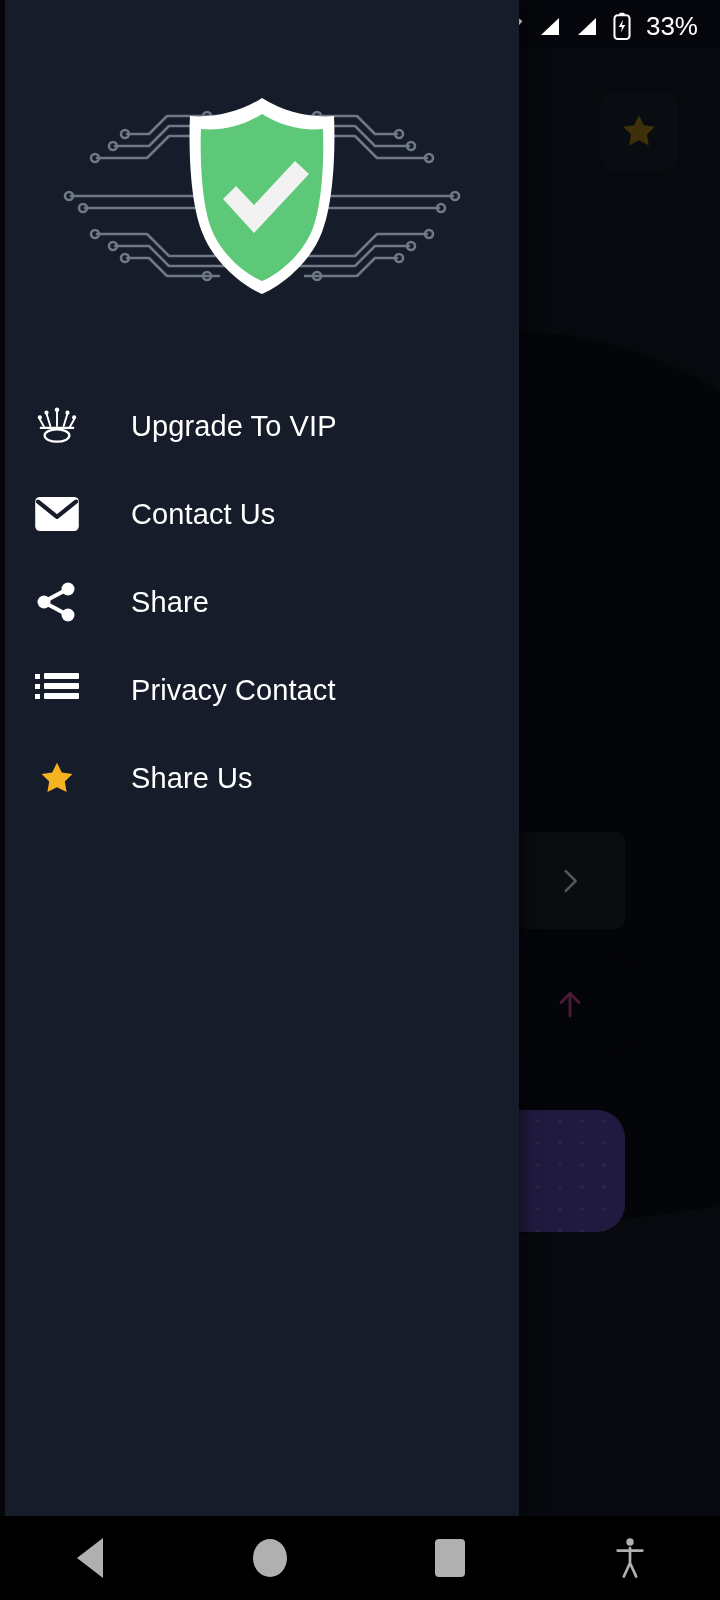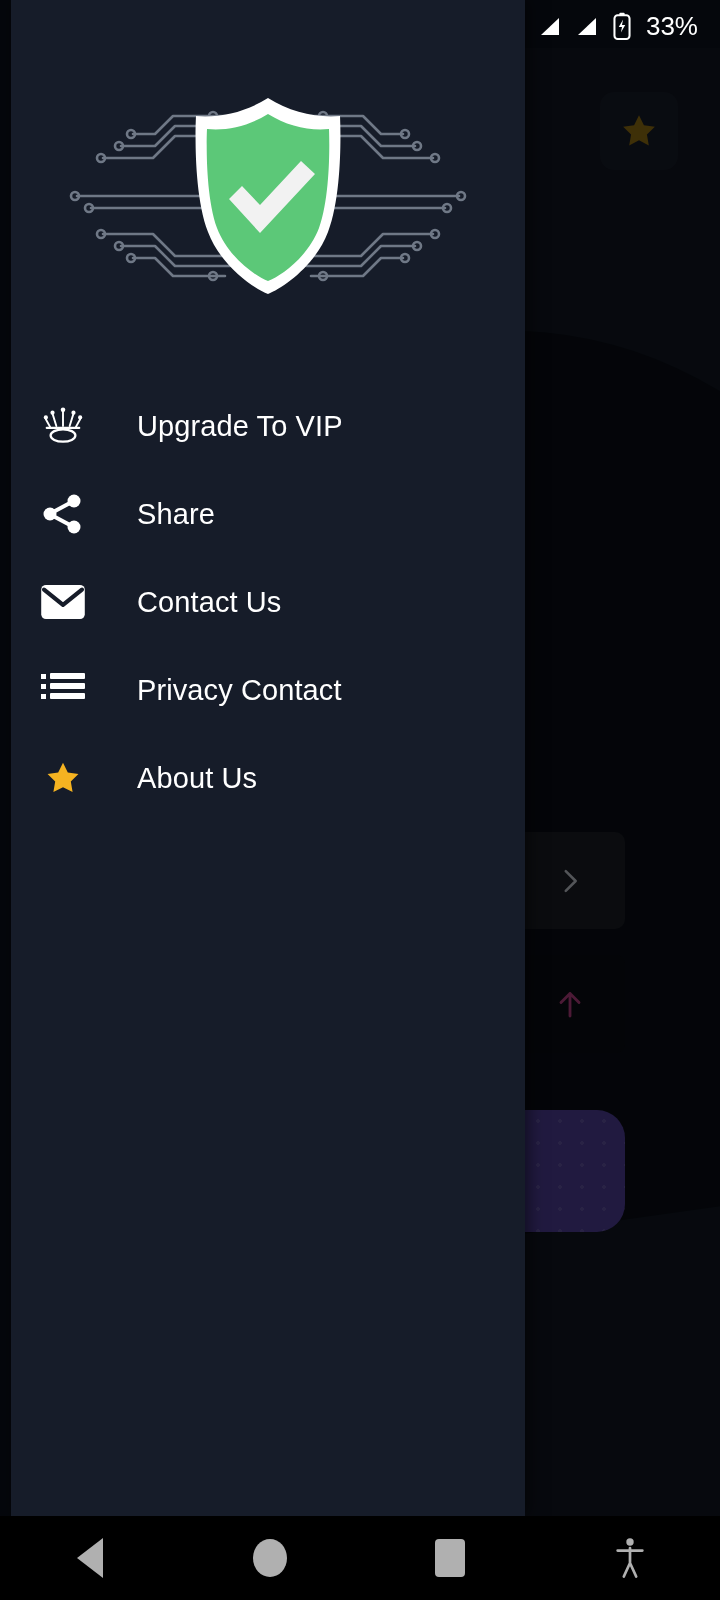--- a/index.html
+++ b/index.html
@@ -74,21 +74,21 @@
   .sb-left { gap:14px; }
   .sb-right { gap:11px; }
   #status-time { font-size:27px; font-weight:400; letter-spacing:.3px; }
   .sb-ic { display:flex; align-items:center; }
   .sb-dot { width:8px; height:8px; border-radius:50%; background:#fff; margin-right:4px; }
   .volte { display:flex; flex-direction:column; line-height:.95; font-size:13px; font-weight:700; letter-spacing:-.3px; }
   #battery-pct { font-size:26px; font-weight:500; margin-left:2px; }
 
   
   #nav-drawer {
-    position:absolute; left:11px; top:0; width:514px; height:1516px;
+    position:absolute; left:5px; top:0; width:514px; height:1516px;
     background:#161c29; z-index:50;
     box-shadow:3px 0 16px rgba(0,0,0,.55);
   }
   #drawer-header {
     position:relative; width:514px; height:350px;
   }
   #brand-logo { position:absolute; left:52px; top:96px; width:410px; height:200px; }
 
   #drawer-menu { position:absolute; left:0; top:382px; width:514px; }
   .menu-item {
@@ -280,38 +280,38 @@
             <circle cx="42" cy="12" r="2.2" fill="#fff"></circle>
             <path d="M7 23h34" stroke="#fff" stroke-width="2.4" stroke-linecap="round"></path>
             <ellipse cx="24" cy="31" rx="13" ry="6.5" fill="none" stroke="#fff" stroke-width="2.4"></ellipse>
           </svg>
         </span>
         <span class="menu-label">Upgrade To VIP</span>
       </div>
 
       <div class="menu-item">
         <span class="menu-icon">
+          <svg width="46" height="36" viewBox="0 0 48 38">
+            <rect x="1" y="1" width="46" height="36" rx="5" fill="#fff"></rect>
+            <path d="M4 6l20 16L44 6" fill="none" stroke="#161c29" stroke-width="4.5" stroke-linecap="round" stroke-linejoin="round"></path>
+          </svg>
+        </span>
+        <span class="menu-label">Contact Us</span>
+      </div>
+
+      <div class="menu-item">
+        <span class="menu-icon">
           <svg width="44" height="44" viewBox="0 0 44 44">
             <circle cx="33" cy="9" r="6.5" fill="#fff"></circle>
             <circle cx="9" cy="22" r="6.5" fill="#fff"></circle>
             <circle cx="33" cy="35" r="6.5" fill="#fff"></circle>
             <path d="M14 19l15-8M14 25l15 8" stroke="#fff" stroke-width="4" stroke-linecap="round"></path>
           </svg>
         </span>
         <span class="menu-label">Share</span>
-      </div>
-
-      <div class="menu-item">
-        <span class="menu-icon">
-          <svg width="46" height="36" viewBox="0 0 48 38">
-            <rect x="1" y="1" width="46" height="36" rx="5" fill="#fff"></rect>
-            <path d="M4 6l20 16L44 6" fill="none" stroke="#161c29" stroke-width="4.5" stroke-linecap="round" stroke-linejoin="round"></path>
-          </svg>
-        </span>
-        <span class="menu-label">Contact Us</span>
       </div>
 
       <div class="menu-item">
         <span class="menu-icon">
           <svg width="44" height="34" viewBox="0 0 44 34">
             <rect x="0" y="1" width="5" height="5" fill="#fff"></rect>
             <rect x="0" y="11" width="5" height="5" fill="#fff"></rect>
             <rect x="0" y="21" width="5" height="5" fill="#fff"></rect>
             <rect x="9" y="0" width="35" height="6" rx="1" fill="#fff"></rect>
             <rect x="9" y="10" width="35" height="6" rx="1" fill="#fff"></rect>
@@ -320,21 +320,21 @@
         </span>
         <span class="menu-label">Privacy Contact</span>
       </div>
 
       <div class="menu-item">
         <span class="menu-icon">
           <svg width="36" height="36" viewBox="0 0 24 24">
             <path d="M12 1.8l3.2 6.5 7.1 1-5.1 5 1.2 7.1L12 18.1 5.6 21.4l1.2-7.1-5.1-5 7.1-1z" fill="#f5b321"></path>
           </svg>
         </span>
-        <span class="menu-label">About Us</span>
+        <span class="menu-label">Share Us</span>
       </div>
 
 
     </div>
   </div>
 
   <div id="nav-bar">
     <div class="nav-btn">
       <span class="nav-back"></span>
     </div>

